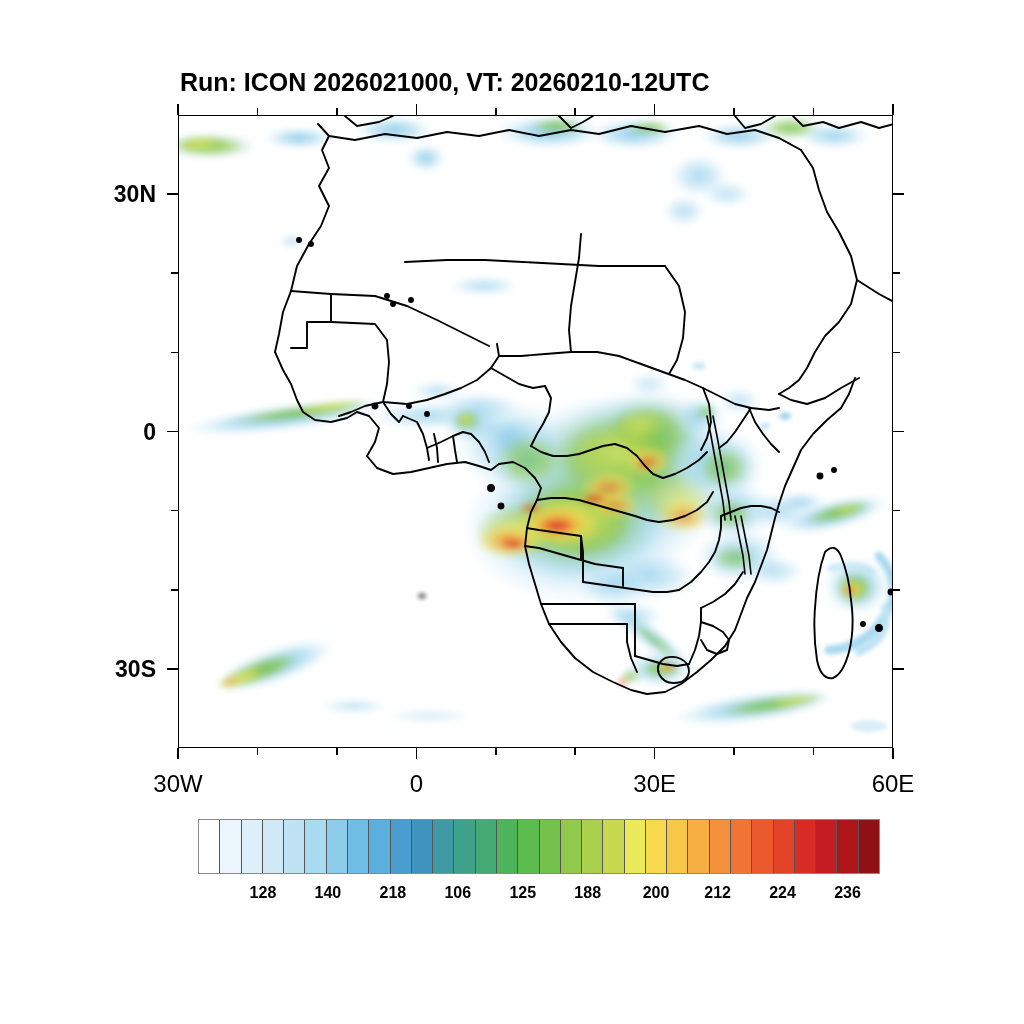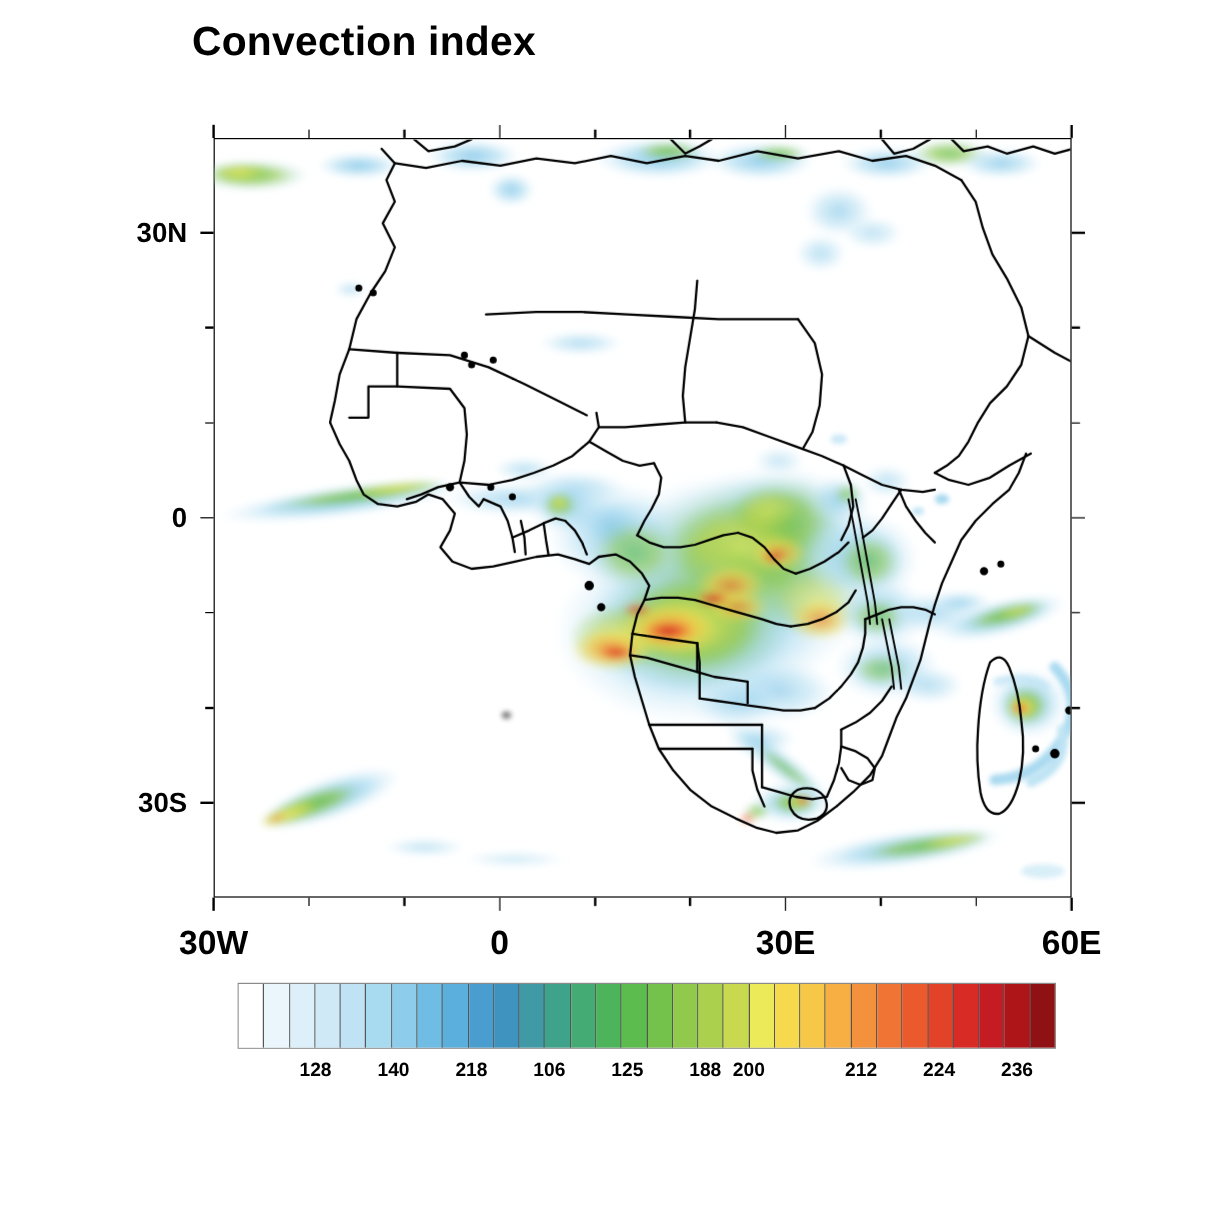--- a/index.html
+++ b/index.html
@@ -22,37 +22,37 @@
 
   
   .tick{position:absolute;background:#000;}
   .tk-l{width:11px;height:1.6px;}   
   .tk-lm{width:7px;height:1.6px;}   
   .tk-b{height:11px;width:1.6px;}   
   .tk-bm{height:7px;width:1.6px;}
 
   .ylab{position:absolute;font-size:23px;font-weight:bold;text-align:right;
         white-space:nowrap;transform:translateY(-50%);}
-  .xlab{position:absolute;font-size:28px;font-weight:bold;white-space:nowrap;
+  .xlab{position:absolute;font-size:24px;font-weight:normal;white-space:nowrap;
         transform:translateX(-50%);}
 
   
   #cbar{left:198px;top:819px;width:682px;height:55px;display:flex;
         box-sizing:border-box;border:1.2px solid #8a8a8a;background:#fff;}
   #cbar .cell{flex:1 1 0;height:100%;border-right:1px solid #555;box-sizing:border-box;}
   #cbar .cell:last-child{border-right:none;}
   .cblab{position:absolute;font-size:16px;font-weight:bold;white-space:nowrap;
          transform:translateX(-50%);top:884px;}
 </style>
 </head>
 <body>
 
 <div id="root">
 
-  <div class="abs" id="title">Convection index</div>
+  <div class="abs" id="subtitle">Run: ICON 2026021000,  VT: 20260210-12UTC</div>
 
   <div class="abs" id="plot">
     <div id="mapclip">
       <svg id="mapsvg" viewBox="0 0 715 633" preserveAspectRatio="none">
         <defs>
 
           <radialGradient id="gBlue" cx="50%" cy="50%" r="50%">
             <stop offset="0%" stop-color="#6fbde4" stop-opacity="0.95"></stop>
             <stop offset="55%" stop-color="#a8daf0" stop-opacity="0.75"></stop>
             <stop offset="100%" stop-color="#ddf0f9" stop-opacity="0"></stop>
@@ -427,19 +427,19 @@
       <div class="cell" style="background: rgb(173, 21, 25);"></div>
       <div class="cell" style="background: rgb(143, 17, 20);"></div>
     </div>
   <div id="cblabels">
       <div class="cblab abs" style="left: 262.952px;">128</div>
       <div class="cblab abs" style="left: 327.905px;">140</div>
       <div class="cblab abs" style="left: 392.857px;">218</div>
       <div class="cblab abs" style="left: 457.81px;">106</div>
       <div class="cblab abs" style="left: 522.762px;">125</div>
       <div class="cblab abs" style="left: 587.714px;">188</div>
-      <div class="cblab abs" style="left: 624px;">200</div>
+      <div class="cblab abs" style="left: 656px;">200</div>
       <div class="cblab abs" style="left: 717.619px; text-align: right;">212</div>
       <div class="cblab abs" style="left: 782.571px;">224</div>
       <div class="cblab abs" style="left: 847.524px;">236</div>
     </div>
 
 </div>
 
 </body></html>

